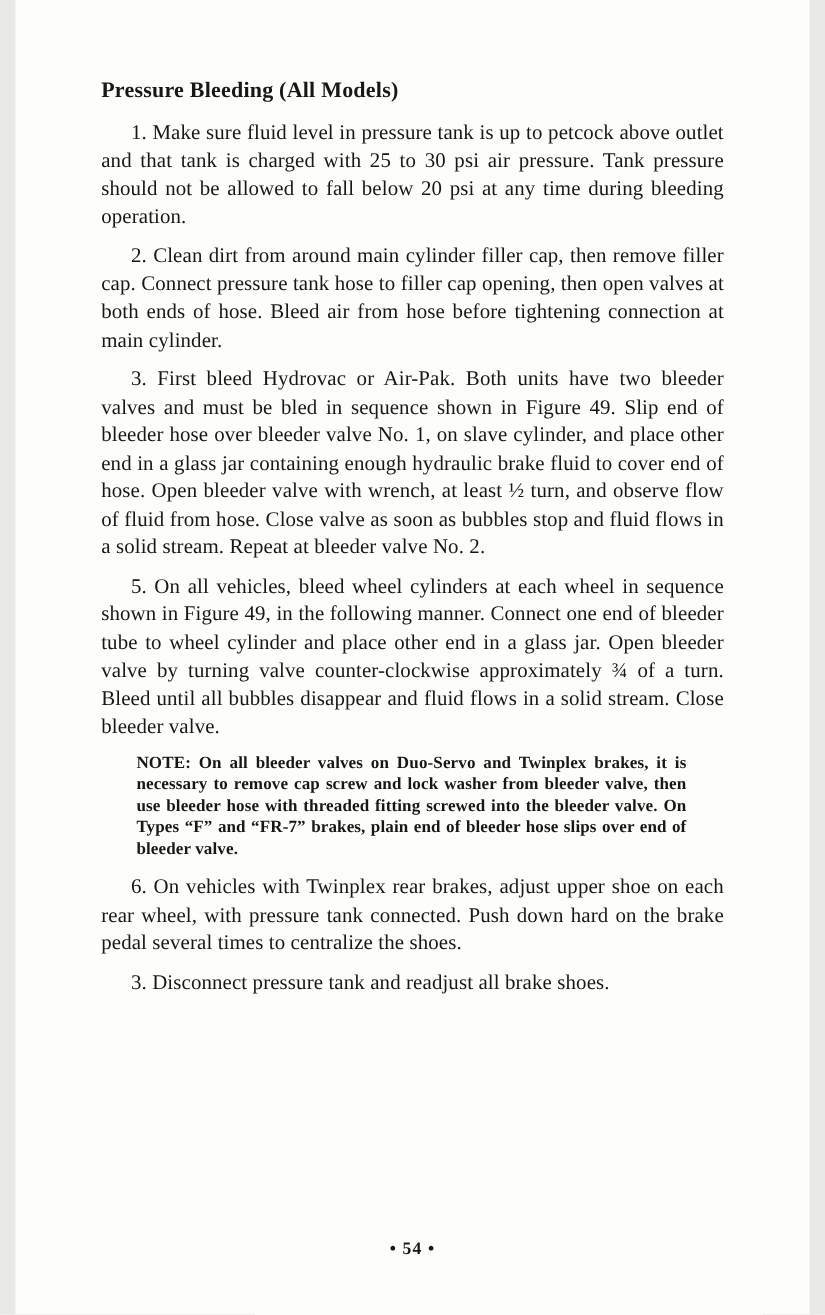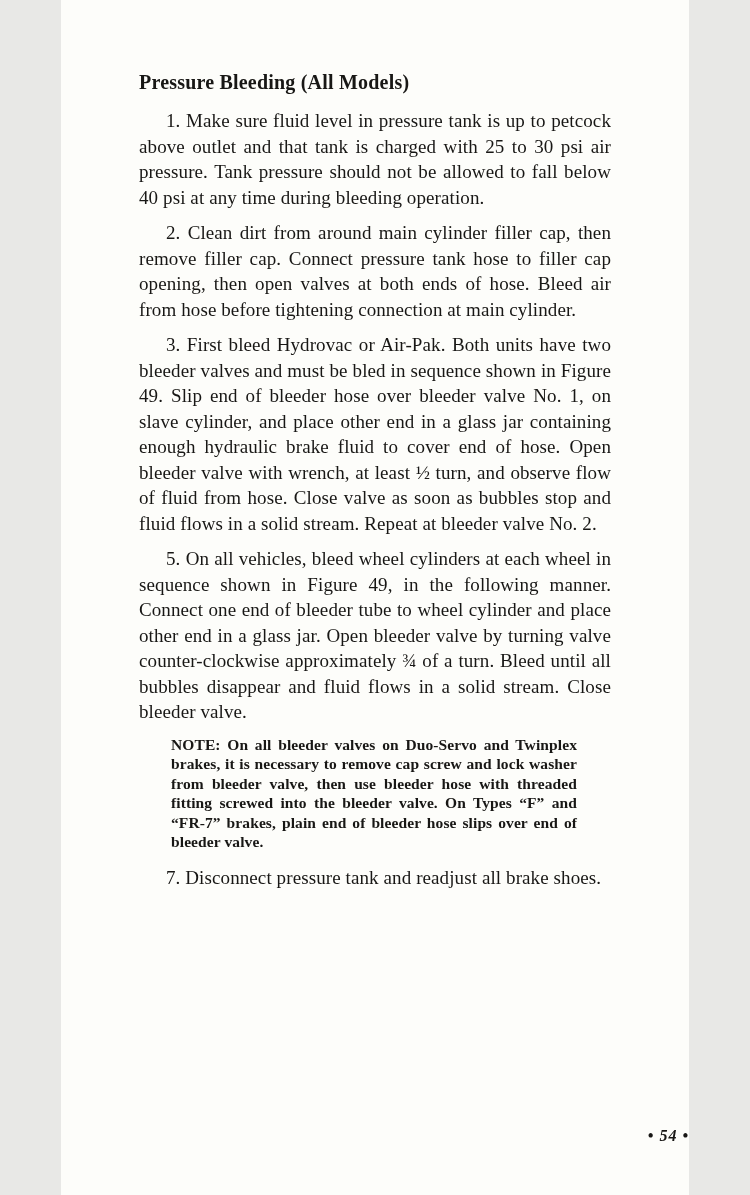--- a/index.html
+++ b/index.html
@@ -2,21 +2,21 @@
 <html><head>
 <meta charset="utf-8">
 <style>
   html, body {
     margin: 0;
     padding: 0;
     background: #e8e8e6;
   }
   .page {
     position: relative;
-    width: 628px;
+    width: 722px;
     height: 1195px;
     margin: 0 auto;
     background: #fdfdfa;
     box-sizing: border-box;
     padding: 70px 78px 0 78px;
     font-family: "Liberation Serif", "DejaVu Serif", serif;
     color: #181715;
     overflow: hidden;
   }
   .title {
@@ -40,45 +40,45 @@
     line-height: 25.5px;
     text-align: justify;
     text-indent: 27px;
     letter-spacing: 0.1px;
   }
   .page-number {
     position: absolute;
     left: 0;
     right: 0;
     bottom: 50px;
-    text-align: right;
+    text-align: center;
     font-size: 16px;
     font-weight: bold;
     letter-spacing: 1px;
-    font-style: italic;
   }
 </style>
 </head>
 <body>
 
 <div class="page">
 
   <h1 class="title">Pressure Bleeding (All Models)</h1>
 
 
-  <p class="para">1. Make sure fluid level in pressure tank is up to petcock above outlet and that tank is charged with 25 to 30 psi air pressure. Tank pressure should not be allowed to fall below 40 psi at any time during bleeding operation.</p>
+  <p class="para">1. Make sure fluid level in pressure tank is up to petcock above outlet and that tank is charged with 25 to 30 psi air pressure. Tank pressure should not be allowed to fall below 20 psi at any time during bleeding operation.</p>
 
   <p class="para">2. Clean dirt from around main cylinder filler cap, then remove filler cap. Connect pressure tank hose to filler cap opening, then open valves at both ends of hose. Bleed air from hose before tightening connection at main cylinder.</p>
 
   <p class="para">3. First bleed Hydrovac or Air-Pak. Both units have two bleeder valves and must be bled in sequence shown in Figure 49. Slip end of bleeder hose over bleeder valve No. 1, on slave cylinder, and place other end in a glass jar containing enough hydraulic brake fluid to cover end of hose. Open bleeder valve with wrench, at least ½ turn, and observe flow of fluid from hose. Close valve as soon as bubbles stop and fluid flows in a solid stream. Repeat at bleeder valve No. 2.</p>
 
 
   <p class="para">5. On all vehicles, bleed wheel cylinders at each wheel in sequence shown in Figure 49, in the following manner. Connect one end of bleeder tube to wheel cylinder and place other end in a glass jar. Open bleeder valve by turning valve counter-clockwise approximately ¾ of a turn. Bleed until all bubbles disappear and fluid flows in a solid stream. Close bleeder valve.</p>
 
   <p class="notice">NOTE: On all bleeder valves on Duo-Servo and Twinplex brakes, it is necessary to remove cap screw and lock washer from bleeder valve, then use bleeder hose with threaded fitting screwed into the bleeder valve. On Types “F” and “FR-7” brakes, plain end of bleeder hose slips over end of bleeder valve.</p>
 
+  <p class="para">6. On vehicles with Twinplex rear brakes, adjust upper shoe on each rear wheel, with pressure tank connected. Push down hard on the brake pedal several times to centralize the shoes.</p>
 
-  <p class="para">7. Disconnect pressure tank and readjust all brake shoes.</p>
+  <p class="para">3. Disconnect pressure tank and readjust all brake shoes.</p>
 
 
   <div class="page-number">• 54 •</div>
 
 </div>
 
 </body></html>

